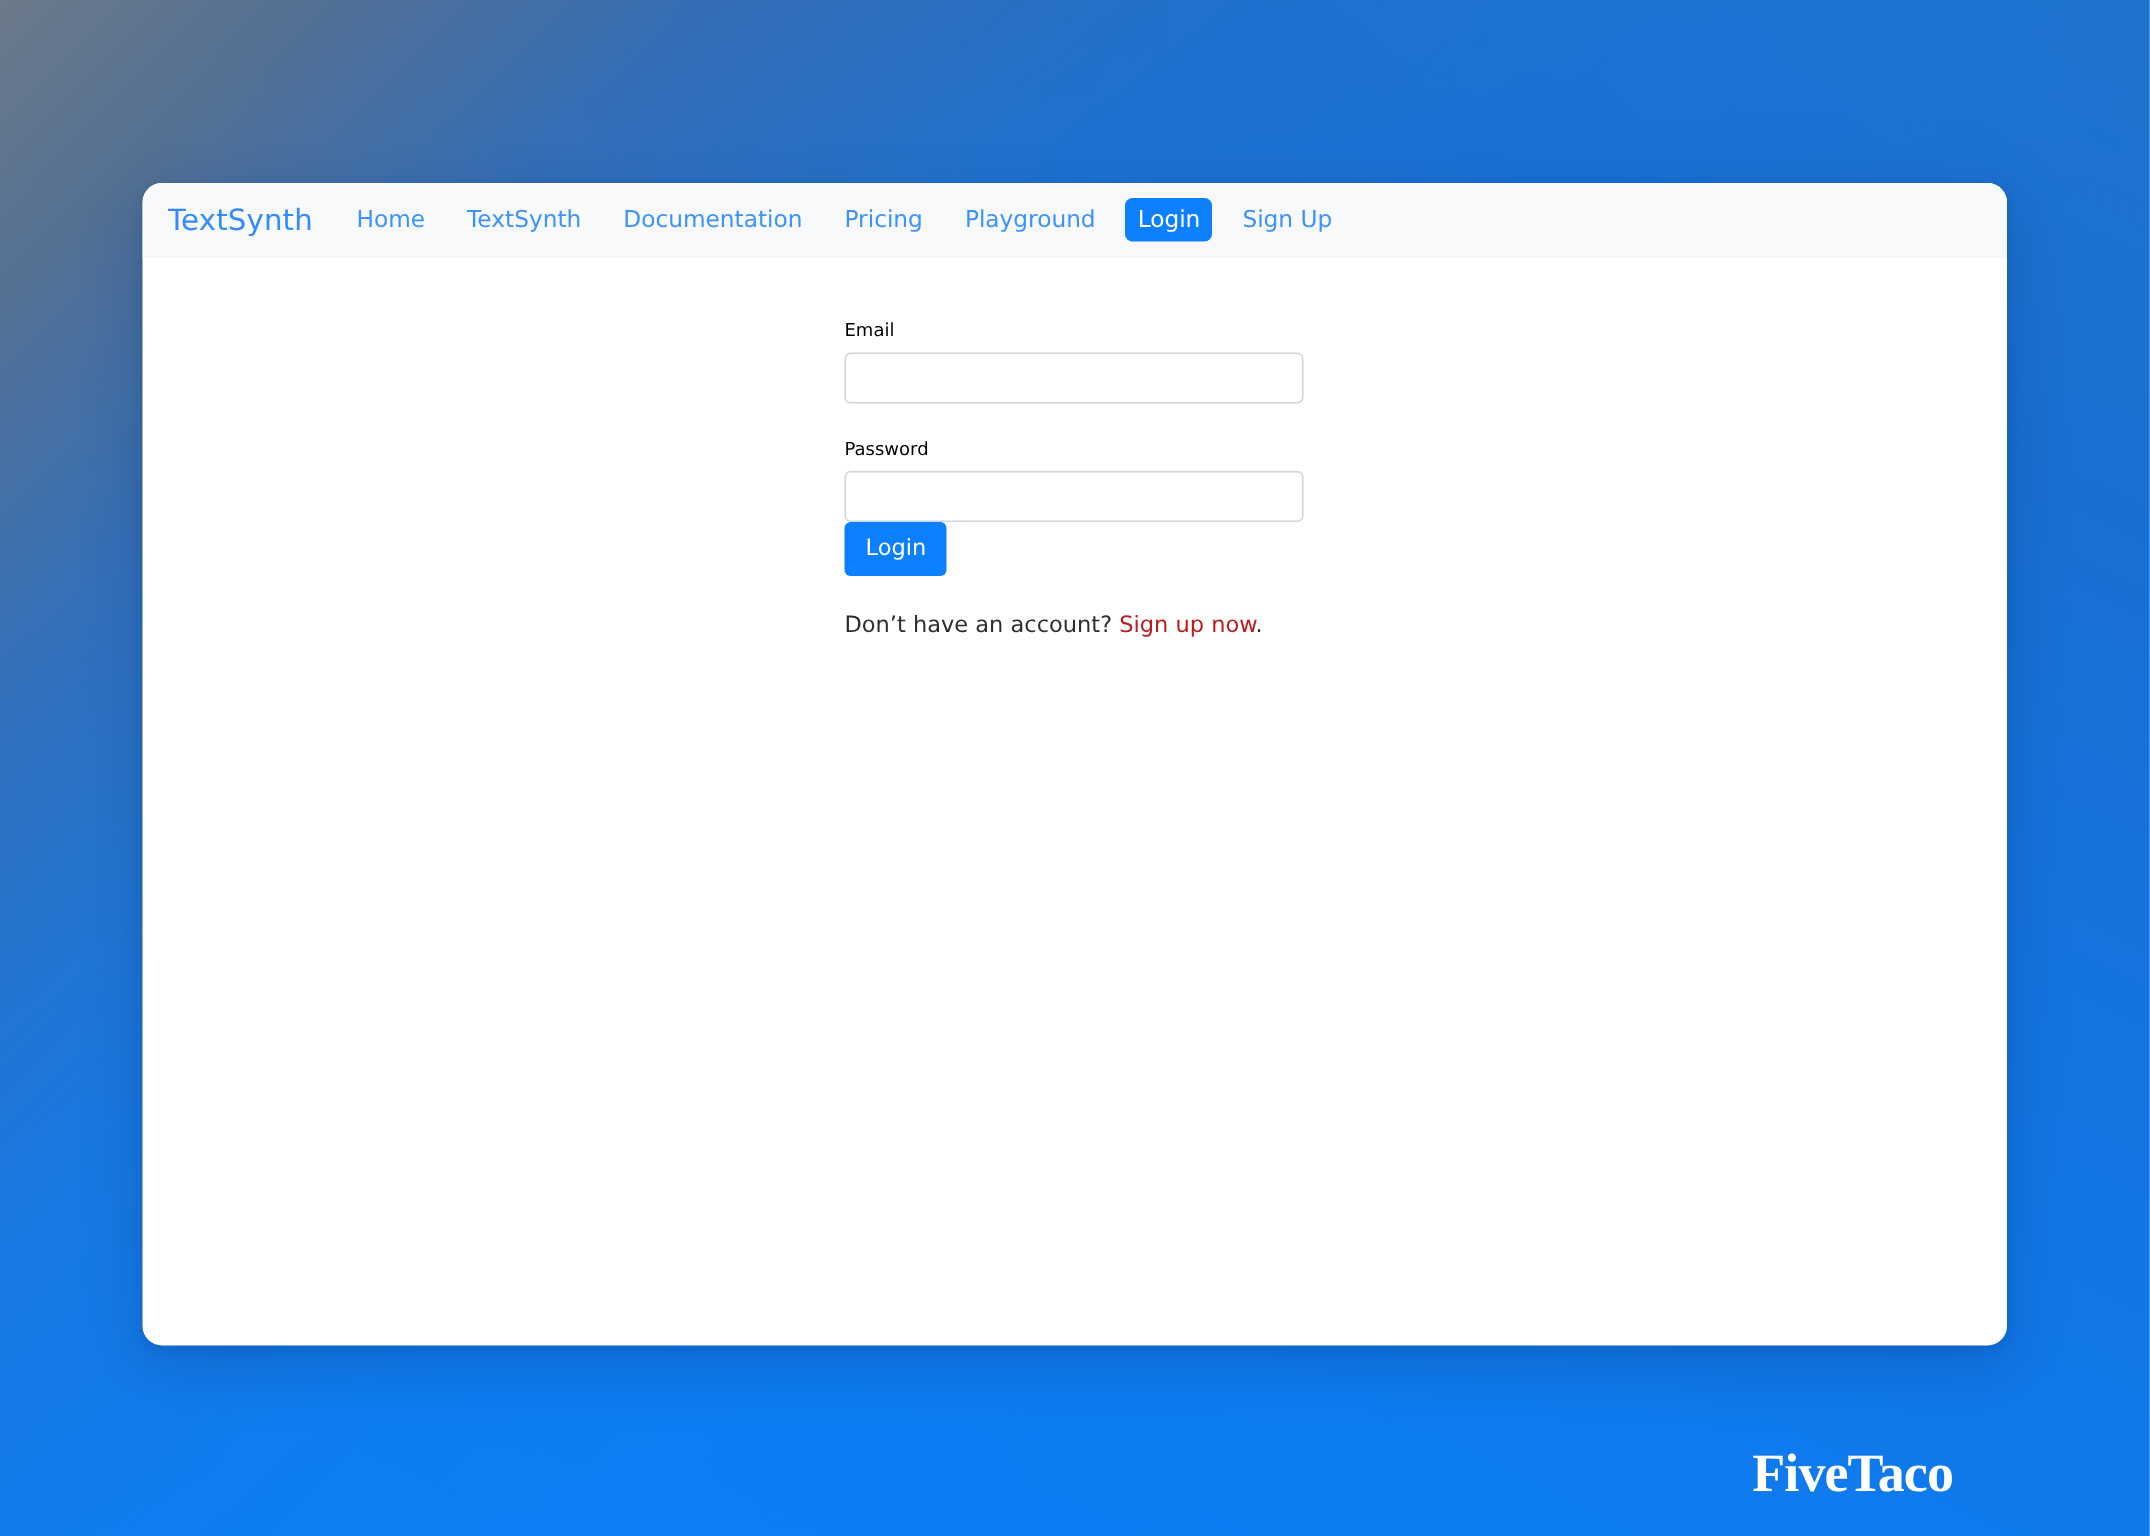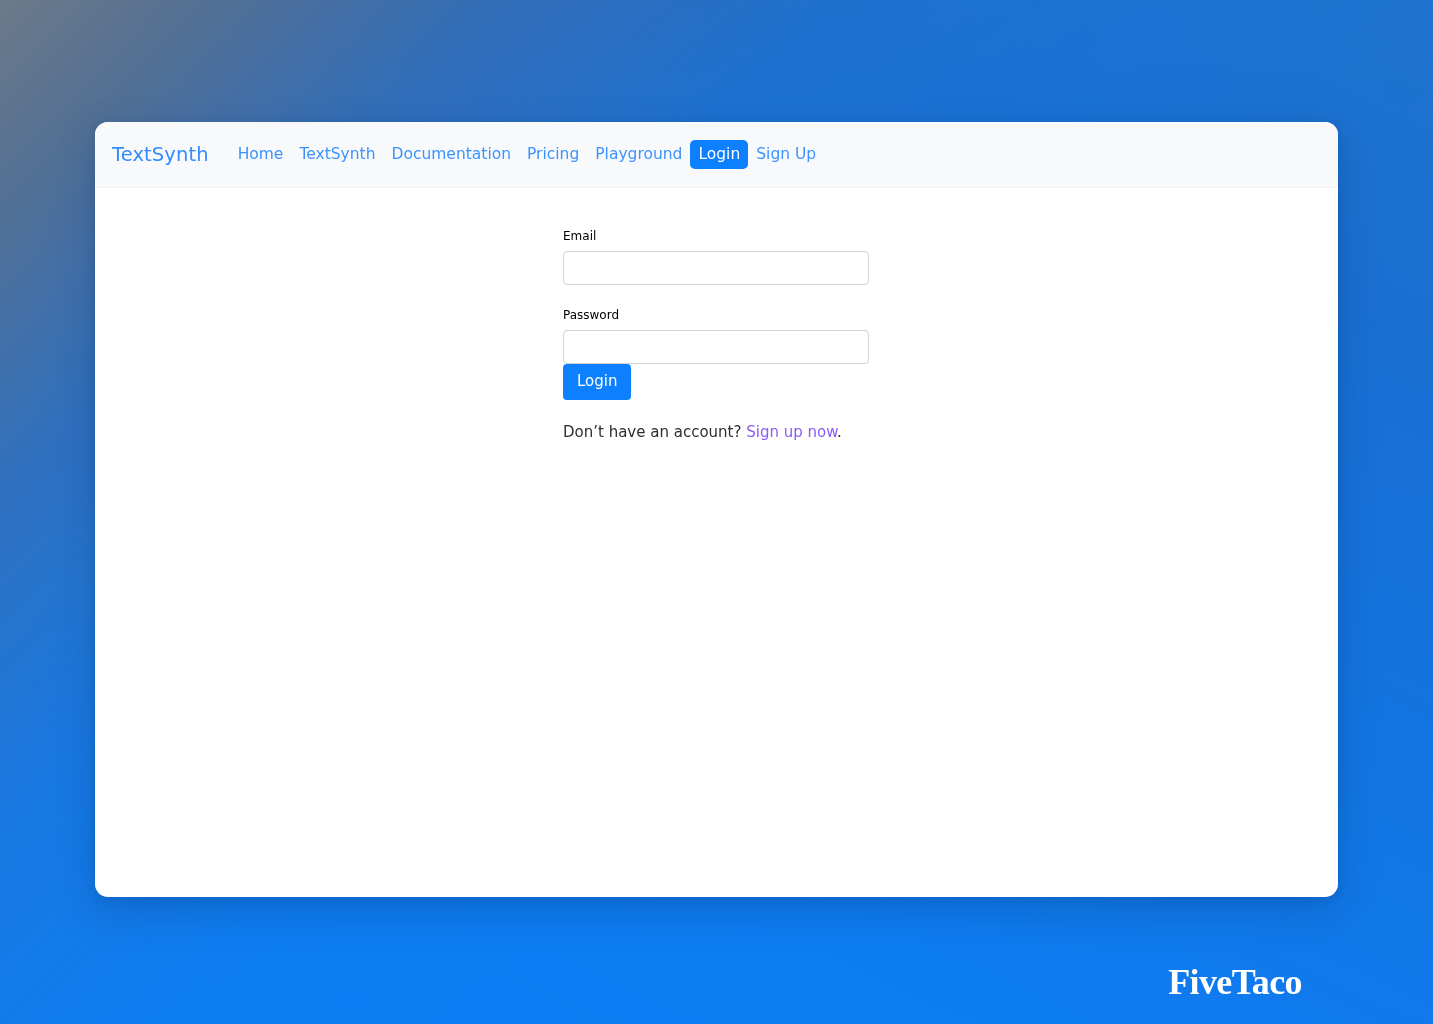--- a/index.html
+++ b/index.html
@@ -40,40 +40,40 @@
     height: 775px;
     background: #ffffff;
     border-radius: 13px;
     box-shadow: 0 14px 40px rgba(10, 40, 90, 0.22),
                 0 2px 8px rgba(10, 40, 90, 0.12);
     overflow: hidden;
   }
 
   
   .navbar {
-    height: 66px;
+    height: 50px;
     background: #f8f9fa;
     display: flex;
     align-items: center;
     padding: 0 0 0 17px;
     border-bottom: 1px solid #f1f3f5;
   }
   .brand {
     color: #338bff;
     font-size: 19.5px;
     line-height: 1;
     letter-spacing: 0.1px;
     white-space: nowrap;
     text-decoration: none;
     margin-right: 21px;
   }
   .nav-list {
     display: flex;
     align-items: flex-start;
-    gap: 0;
+    gap: 12px;
   }
   .nav-link {
     color: #3c93ff;
     font-size: 15.5px;
     line-height: 1;
     text-decoration: none;
     padding: 7px 8px;
     white-space: nowrap;
     border-radius: 5px;
   }
@@ -136,21 +136,21 @@
   }
 
   .signup-line {
     color: #2e2e2e;
     font-size: 15px;
     line-height: 1.4;
     margin: 0 0 15px 0;
     white-space: nowrap;
   }
   .link {
-    color: #8b5cf6;
+    color: #b91c1c;
     text-decoration: none;
   }
   .forgot-line {
     margin: 0;
     font-size: 15px;
     line-height: 1.4;
   }
 
   
   .watermark {

